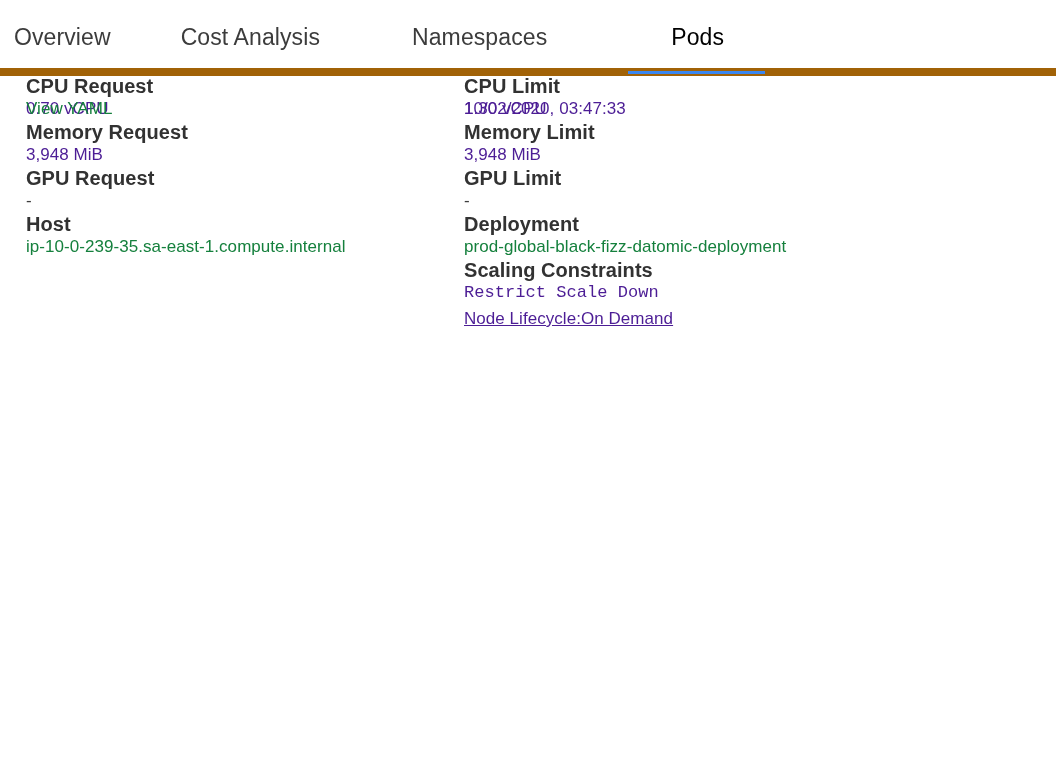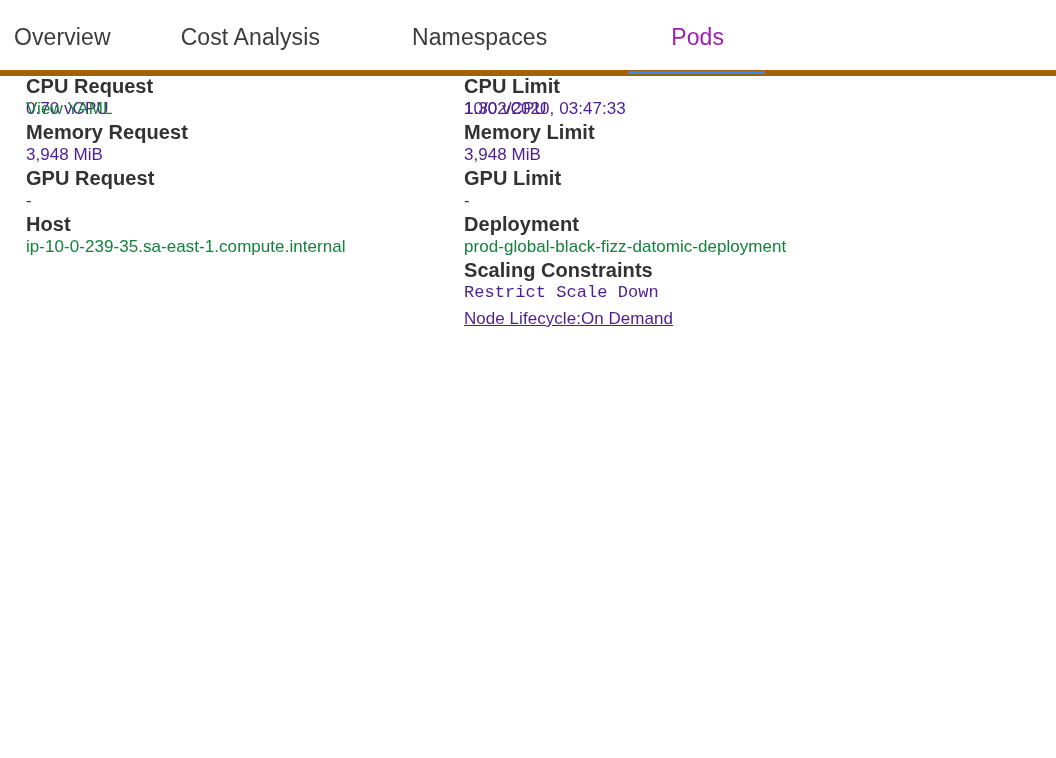--- a/index.html
+++ b/index.html
@@ -22,21 +22,21 @@
     overflow: hidden;
   }
 
   
   .tabbar {
     position: absolute;
     left: 0;
     top: 0;
     width: 1056px;
     height: 76px;
-    border-bottom: 6px solid #a16207;
+    border-bottom: 8px solid #a16207;
     background: #ffffff;
   }
 
   .tabs {
     position: absolute;
     left: 0;
     top: 0;
     width: 1056px;
     height: 74px;
     display: flex;
@@ -55,21 +55,21 @@
 
   .tab-label {
     font-size: 23px;
     font-weight: 400;
     color: #3c3c3c;
     letter-spacing: 0.1px;
     line-height: 1;
     white-space: nowrap;
   }
 
-  .tab.is-active .tab-label { color: #a21caf; }
+  .tab.is-active .tab-label { color: #000000; }
 
   .tab-underline {
     position: absolute;
     left: 0;
     right: 0;
     bottom: 0;
     height: 3px;
     background: #3b87f0;
     border-radius: 0;
   }

